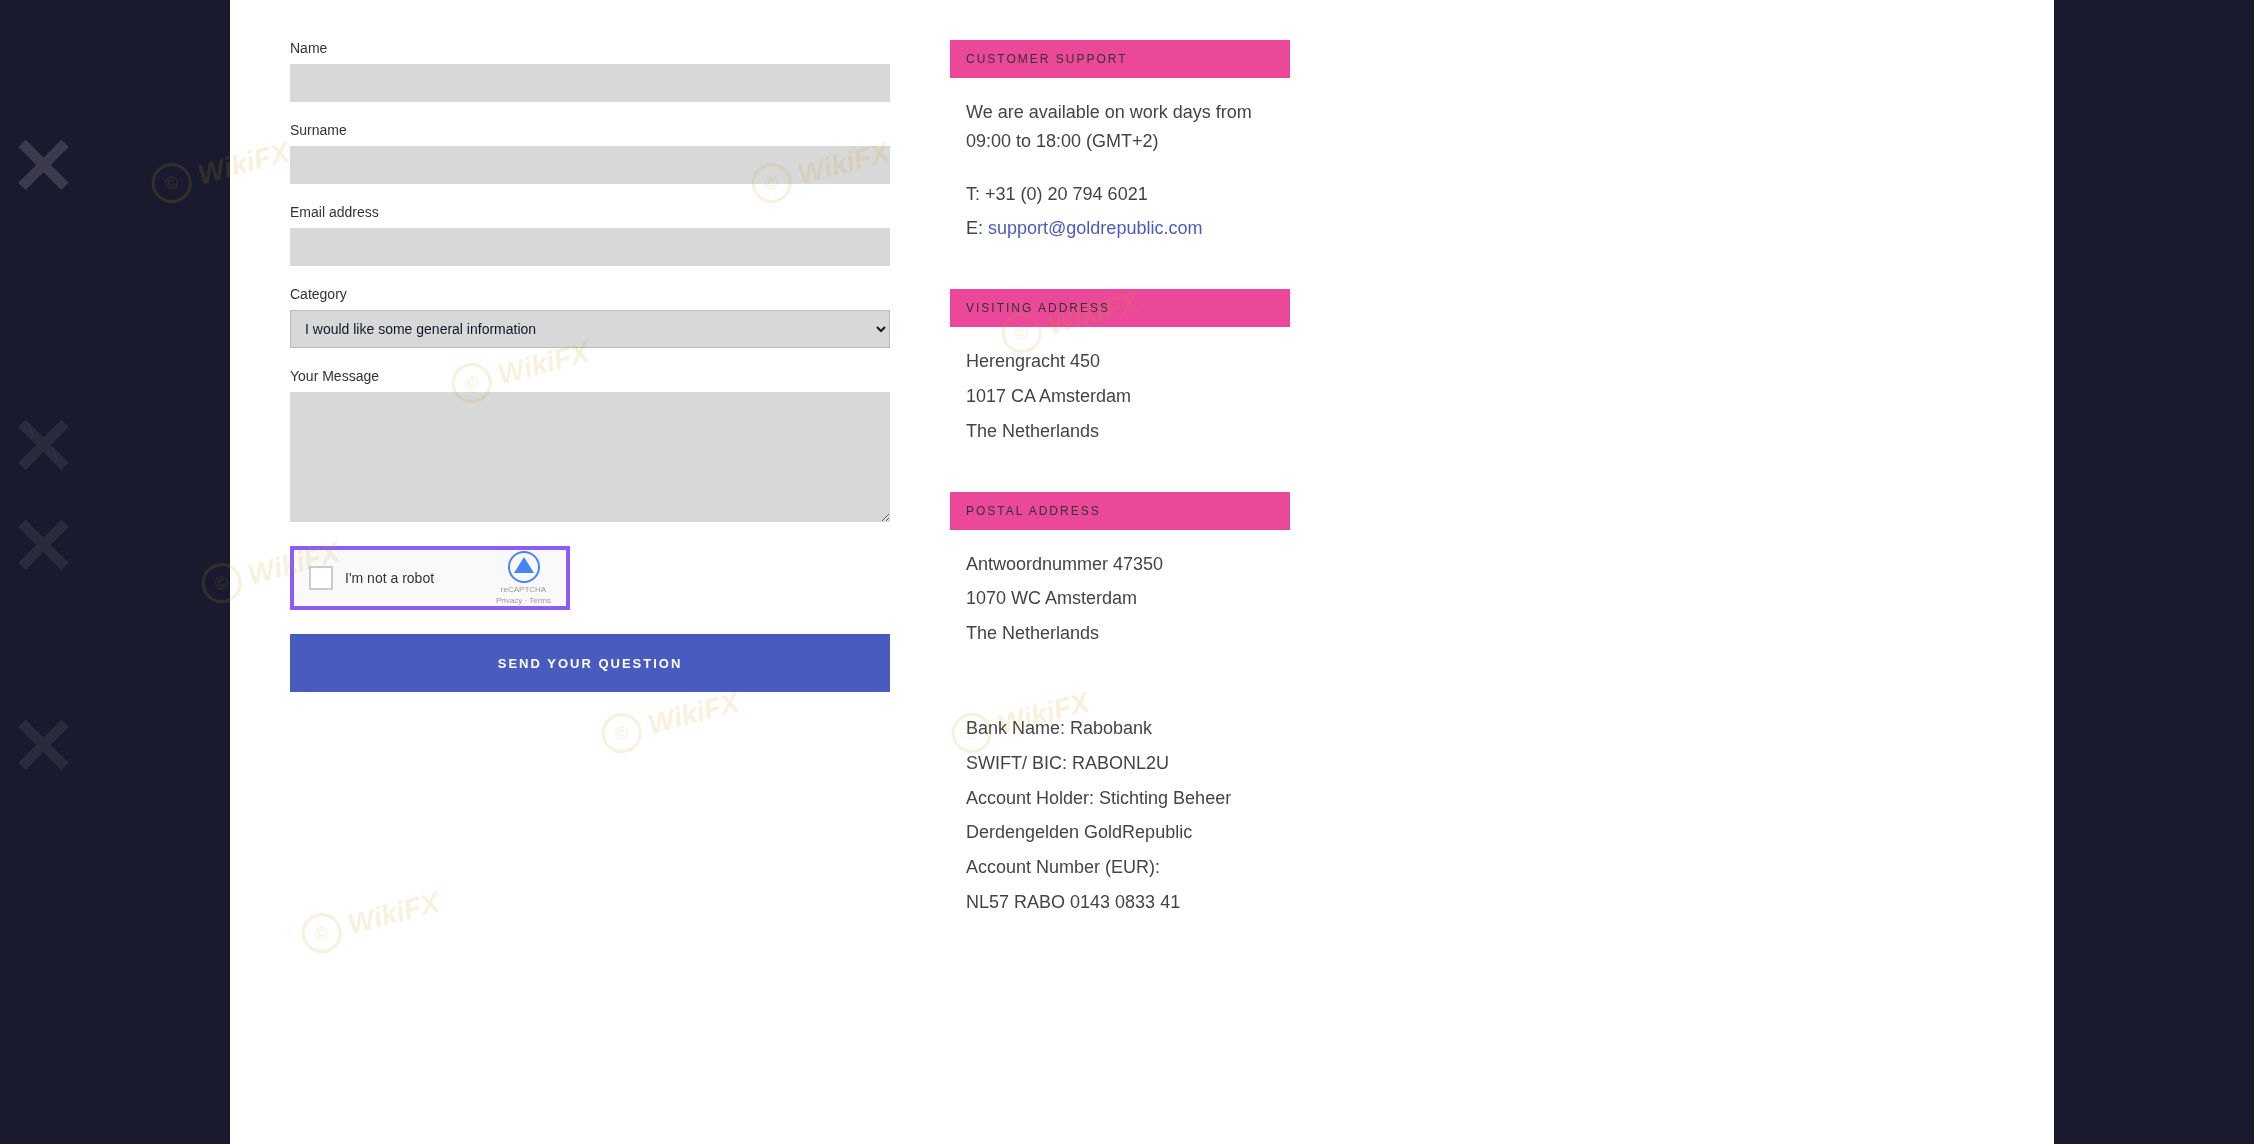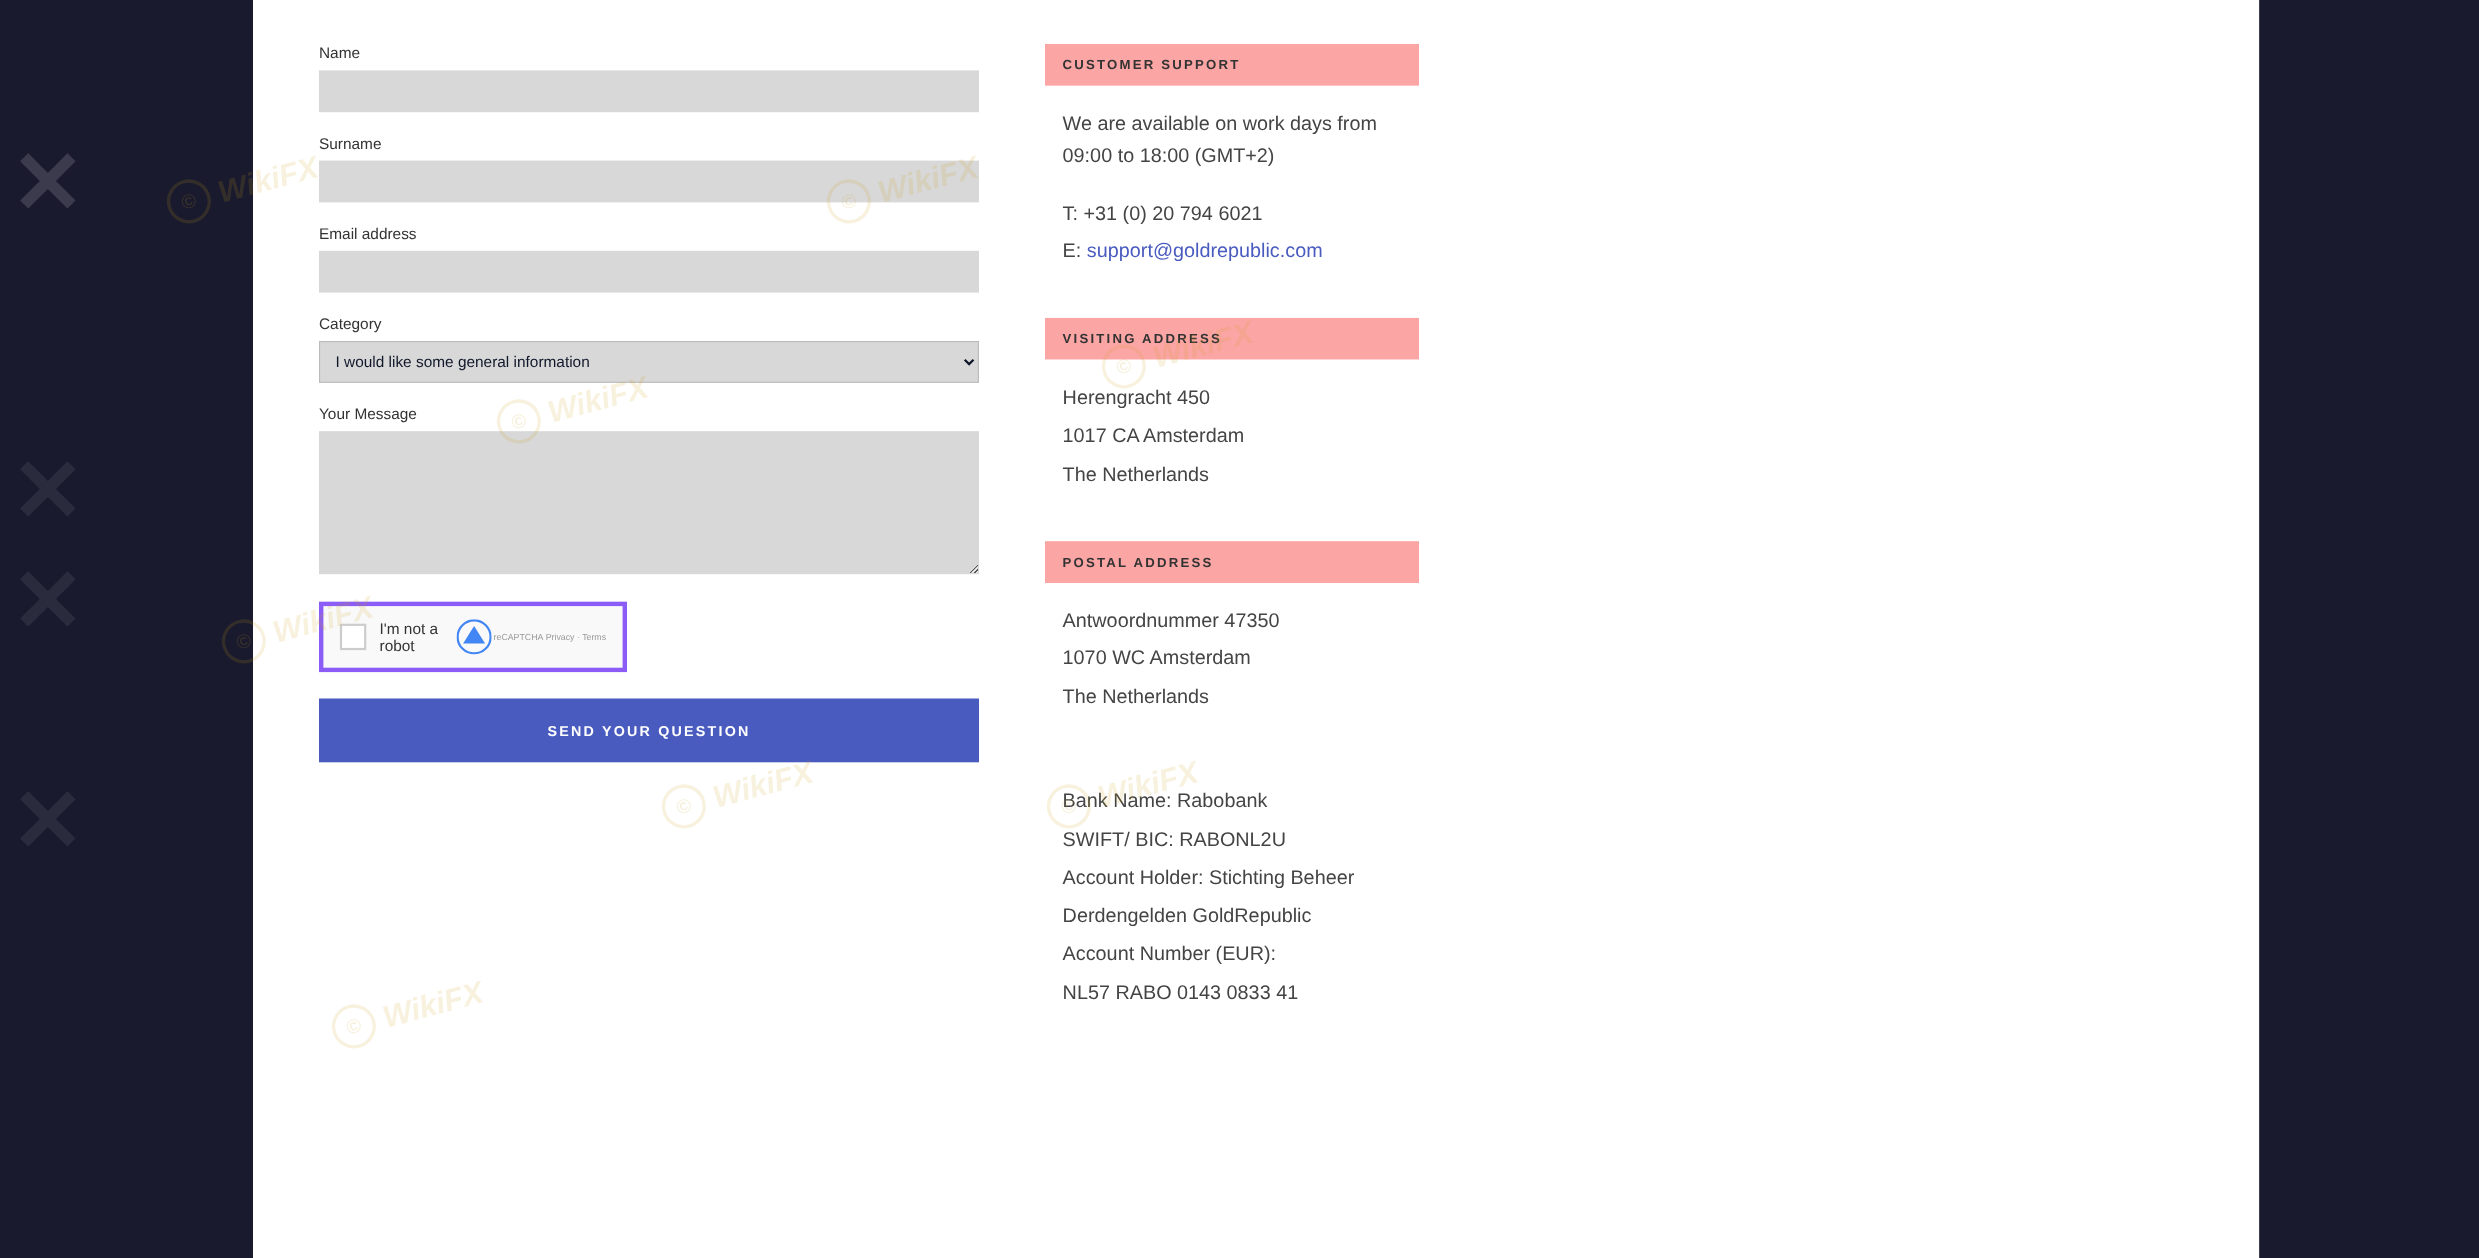--- a/index.html
+++ b/index.html
@@ -128,21 +128,21 @@
     }
 
     .recaptcha-label {
       font-size: 14px;
       color: #333;
       flex: 1;
     }
 
     .recaptcha-logo-area {
       display: flex;
-      flex-direction: row;
+      flex-direction: column;
       align-items: center;
       gap: 2px;
     }
 
     .recaptcha-logo {
       width: 32px;
       height: 32px;
     }
 
     .recaptcha-text {
@@ -165,24 +165,24 @@
       margin-top: 24px;
       text-transform: uppercase;
     }
 
     
     .panel {
       margin-bottom: 20px;
     }
 
     .panel-header {
-      background-color: #fca5a5;
+      background-color: #ec4899;
       padding: 12px 16px;
       font-size: 12px;
-      font-weight: bold;
+      font-weight: normal;
       letter-spacing: 2px;
       color: #333;
       text-transform: uppercase;
     }
 
     .panel-body {
       padding: 20px 16px;
       background-color: #fff;
     }
 

